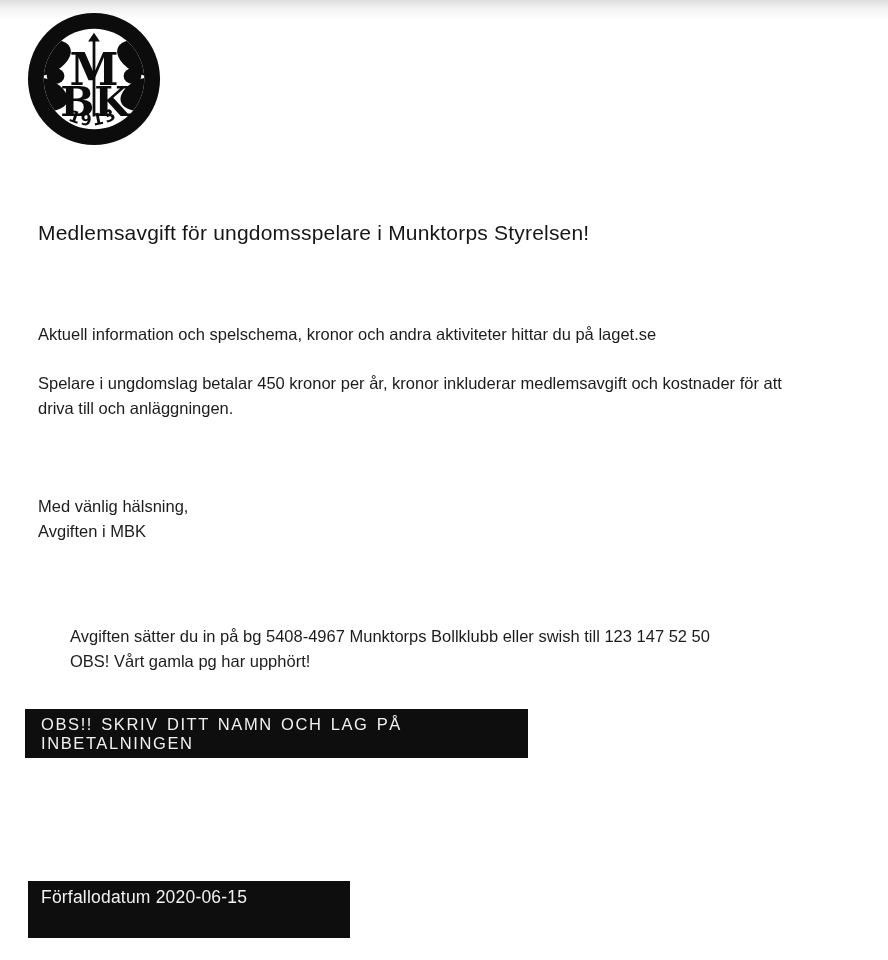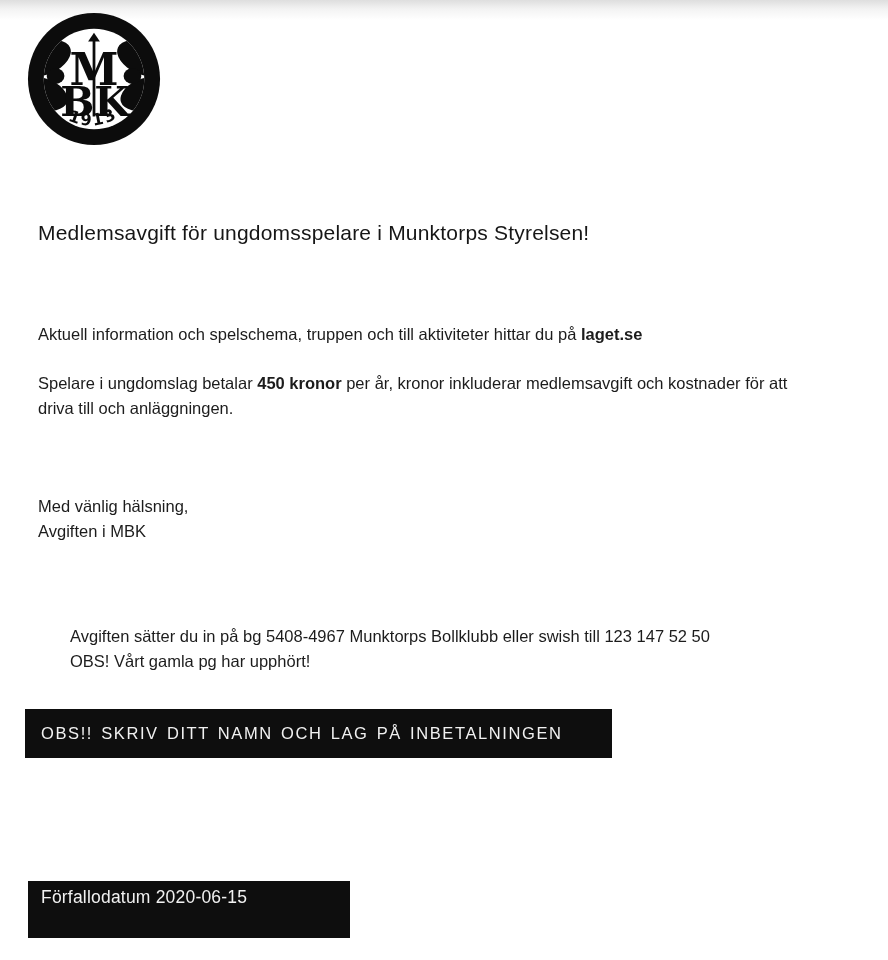--- a/index.html
+++ b/index.html
@@ -40,35 +40,35 @@
     color: #161616;
   }
   .para {
     position: absolute;
     left: 38px;
     font-size: 16.5px;
     line-height: 25px;
     color: #1c1c1c;
     width: 820px;
   }
-  .para b { font-weight: 700; }
+  .para b { font-weight: 400; }
   .p-info    { top: 305px; }
   .p-fee     { top: 354px; }
   .p-closing { top: 477px; }
   .p-payment { top: 607px; margin-left: 32px; }
   .black-box {
     position: absolute;
     background: #0e0e0e;
     color: #f1f1f1;
     box-sizing: border-box;
   }
   .obs-box {
     left: 25px;
     top: 709px;
-    width: 587px;
+    width: 503px;
     height: 49px;
     display: flex;
     align-items: center;
     padding-left: 16px;
     font-size: 16.5px;
     letter-spacing: 1.6px;
     word-spacing: 2px;
   }
   .due-box {
     left: 28px;
@@ -116,21 +116,21 @@
     <text x="88" y="108" text-anchor="middle" font-family="'DejaVu Serif', serif" font-weight="bold" font-size="41" fill="#0c0c0c">K</text>
 
     <path id="yearArc" d="M 36 108 Q 70 128 102 104" fill="none"></path>
     <text font-family="'DejaVu Sans', sans-serif" font-weight="bold" font-size="16.5" fill="#0c0c0c" letter-spacing="2">
       <textPath href="#yearArc" startOffset="8">1913</textPath>
     </text>
   </svg>
 
   <h1 class="doc-heading">Medlemsavgift för ungdomsspelare i Munktorps Styrelsen!</h1>
 
-  <p class="para p-info"><span>Aktuell information och spelschema, truppen och till aktiviteter hittar du på </span><b>laget.se</b></p>
+  <p class="para p-info"><span>Aktuell information och spelschema, kronor och andra aktiviteter hittar du på </span><b>laget.se</b></p>
 
   <p class="para p-fee"><span>Spelare i ungdomslag betalar </span><b>450 kronor</b><span> per år, kronor inkluderar medlemsavgift och kostnader för att</span><br><span>driva till och anläggningen.</span></p>
 
   <p class="para p-closing"><span>Med vänlig hälsning,</span><br><span>Avgiften i MBK</span></p>
 
   <p class="para p-payment"><span>Avgiften sätter du in på bg 5408-4967 Munktorps Bollklubb eller swish till 123 147 52 50</span><br><span>OBS! Vårt gamla pg har upphört!</span></p>
 
   <div class="black-box obs-box">
       <span>OBS!! SKRIV DITT NAMN OCH LAG PÅ INBETALNINGEN</span>
     </div>

